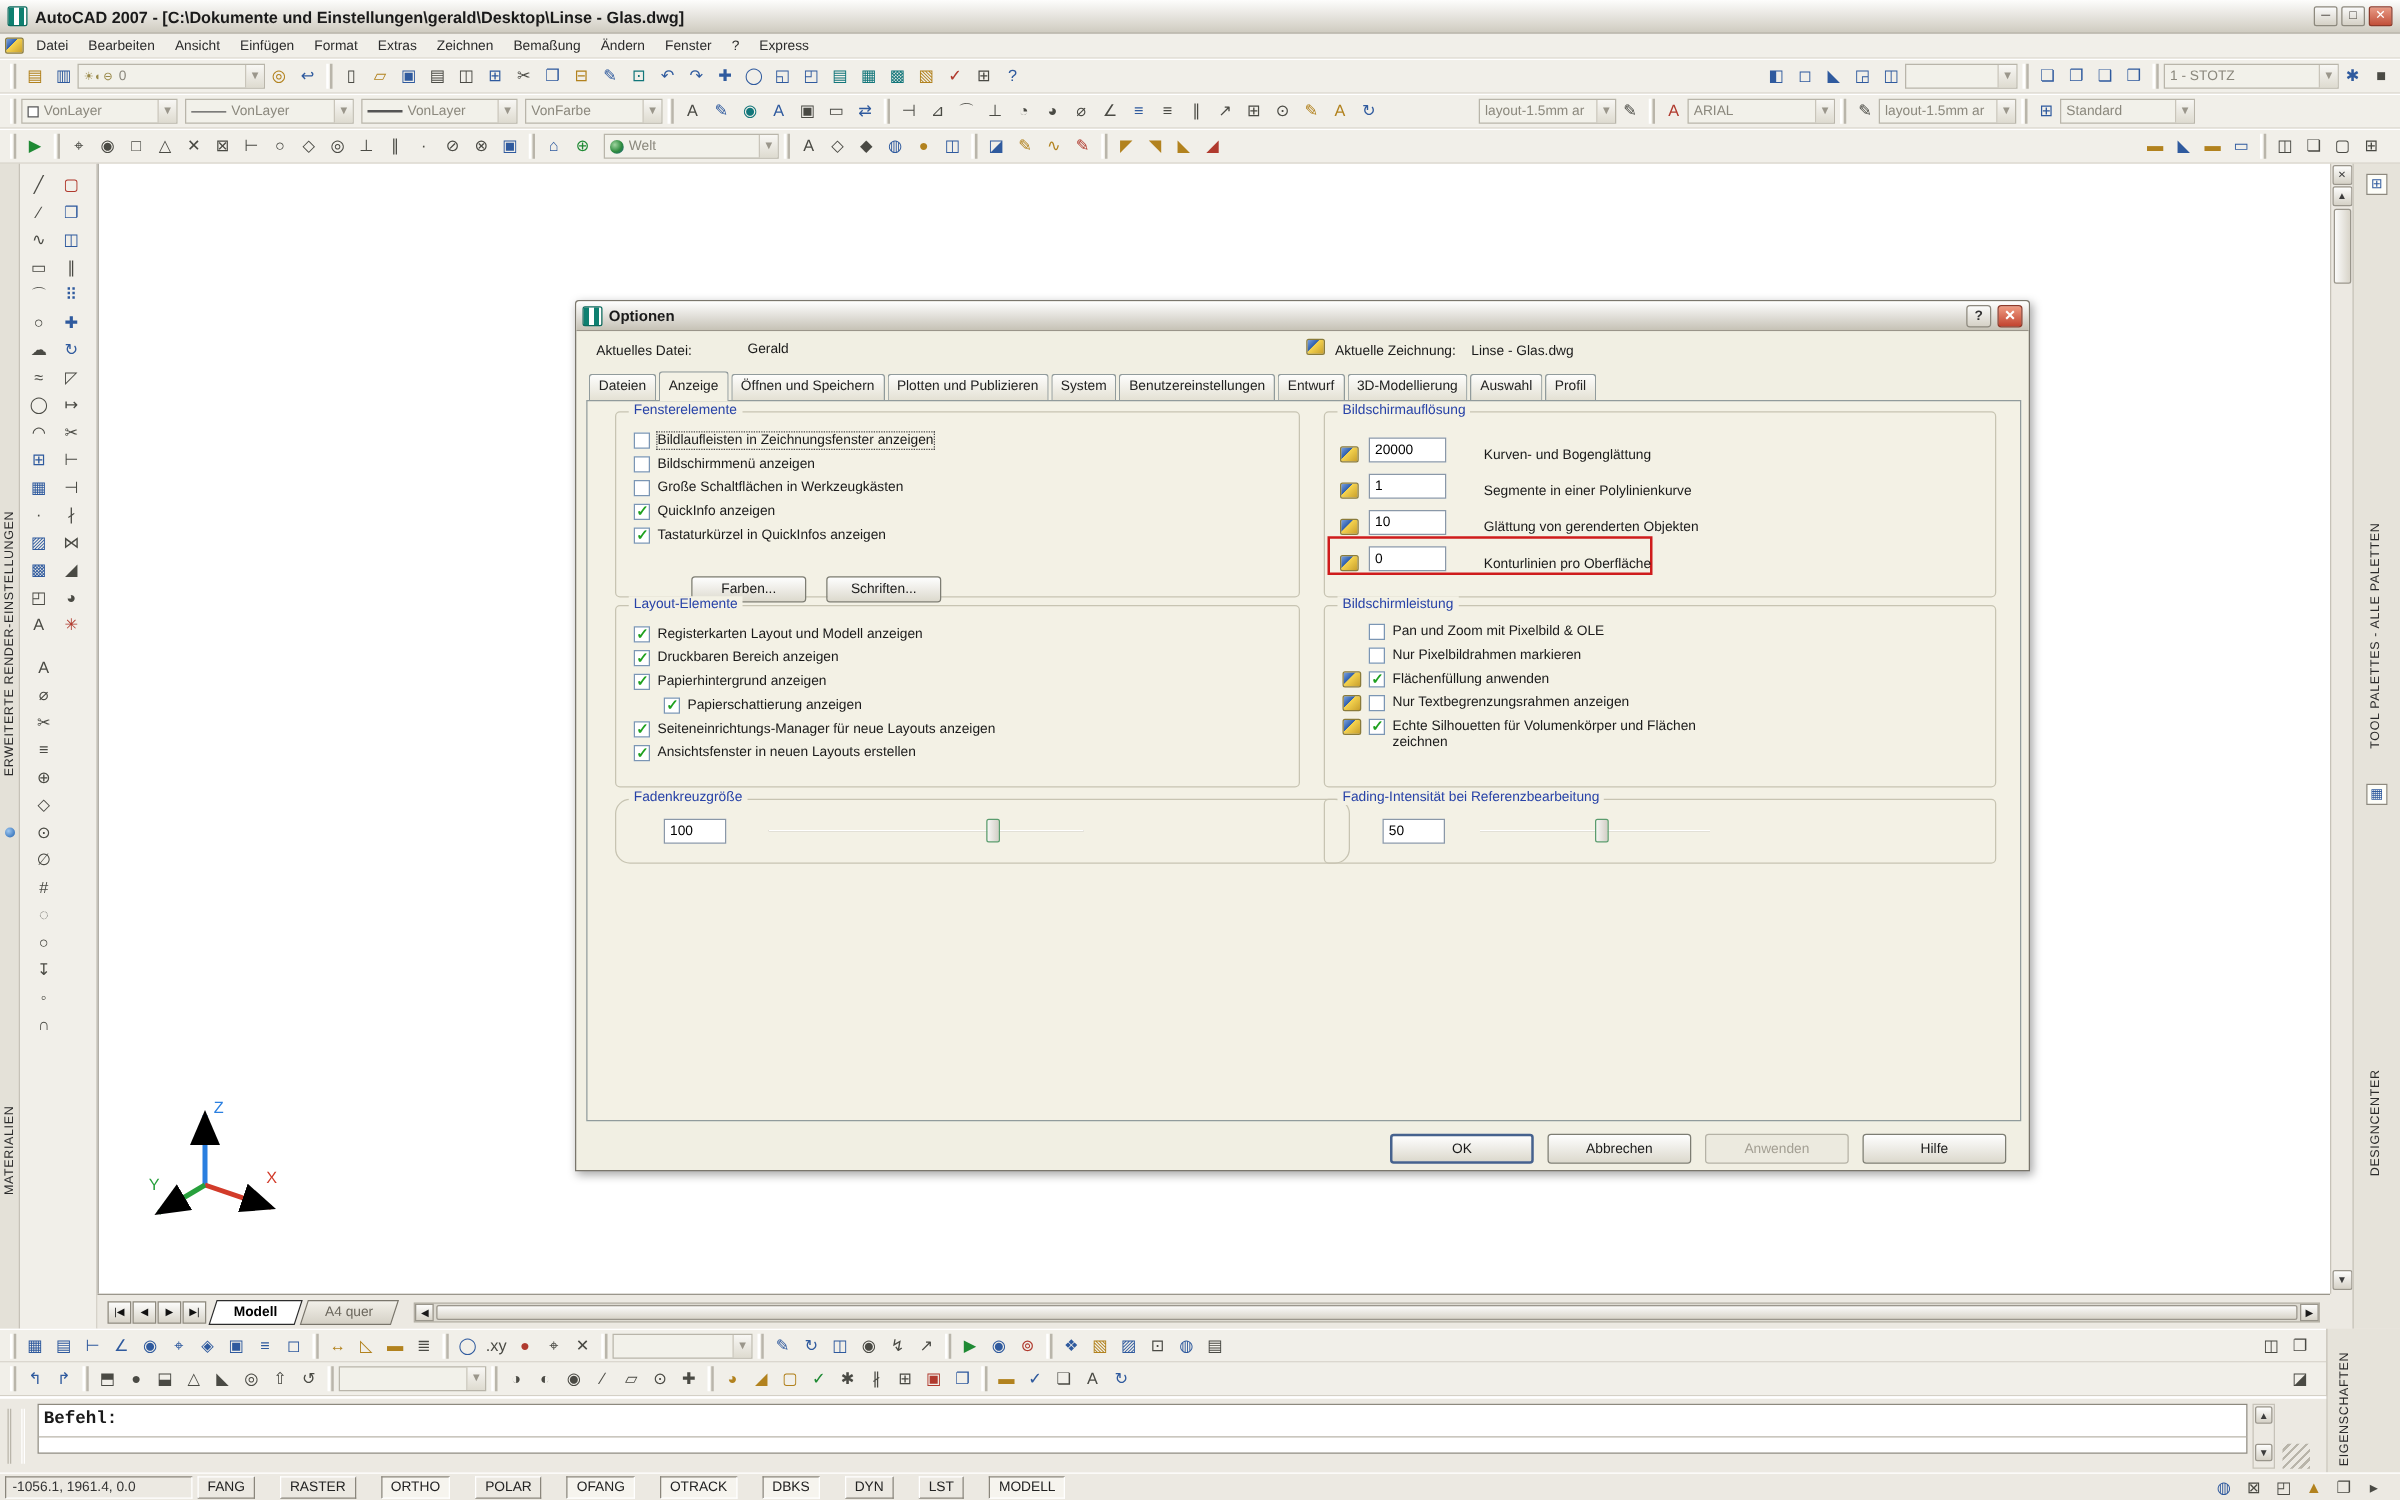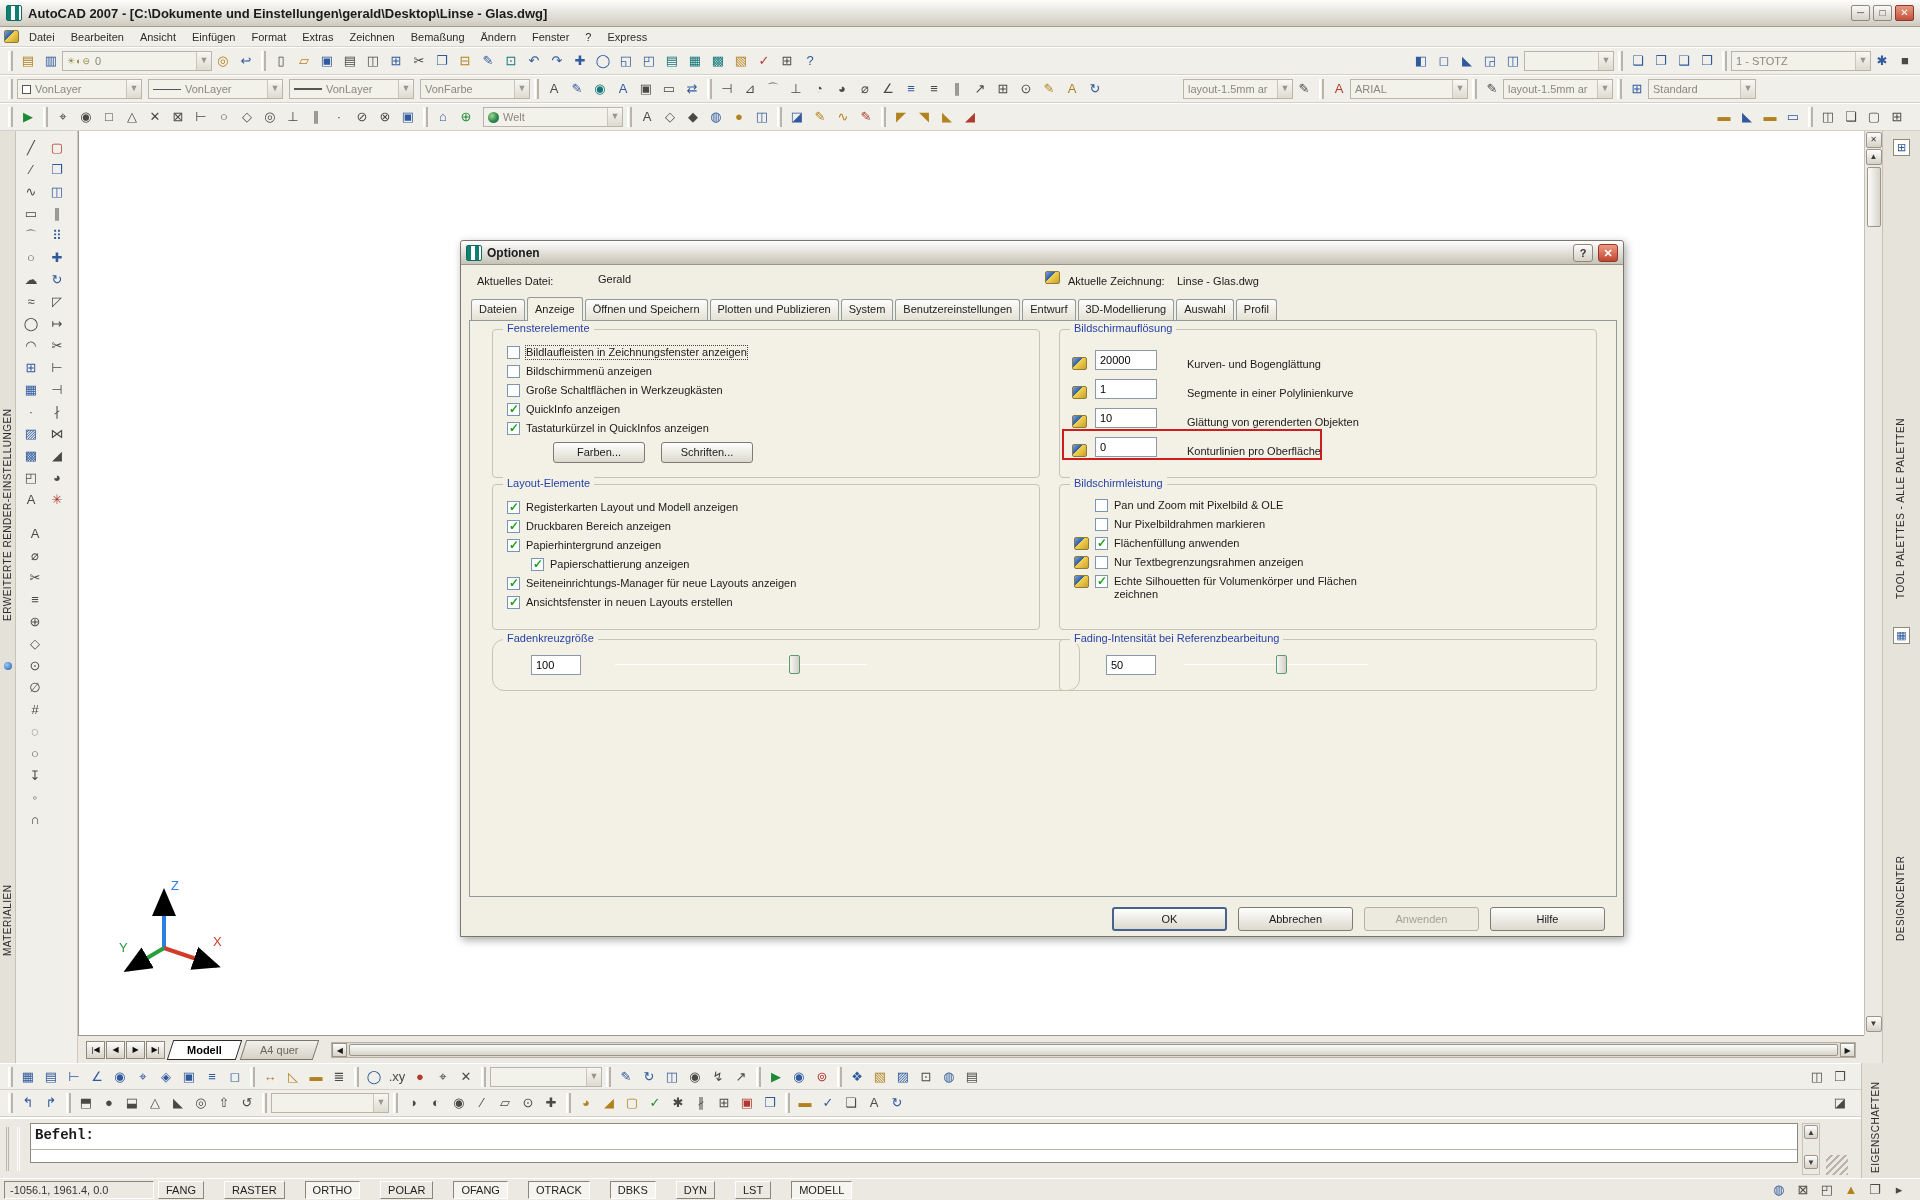--- a/index.html
+++ b/index.html
@@ -161,21 +161,21 @@
   #grp-fading    { left:589px; top:318px; width:538px; height:52px;  padding:14px 0 0 14px; }
 
   .cbrow { display:flex; align-items:flex-start; margin-bottom:6px; gap:6px; }
   .cbrow.indent { margin-left:24px; }
   .cb { width:13px; height:13px; background:#fff; border:1px solid #7b96b4; position:relative; flex:0 0 auto; }
   .cb.checked::after { content:"✓"; position:absolute; left:1px; top:-2px; color:#1fa11f; font-weight:bold; font-size:12px; }
   .cblabel { line-height:13px; max-width:420px; }
   .focusdot { outline:1px dotted #444; }
   .iconspacer { width:15px; flex:0 0 auto; }
   #grp-leistung .cblabel { max-width:250px; }
-  .fe-buttons { margin-top:7px; margin-left:46px; display:flex; gap:16px; }
+  .fe-buttons { margin-top:26px; margin-left:46px; display:flex; gap:16px; }
   .smallbtn { width:92px; height:21px; border:1px solid #7d7d73; border-radius:3px;
     background:linear-gradient(#fefefe,#dcd9cd); text-align:center; line-height:19px; }
 
   .inrow { display:flex; align-items:flex-end; height:20px; margin-bottom:9px; gap:0; position:relative; z-index:1; }
   .inrow .dwgicon { margin-left:4px; margin-right:8px; }
   .inrow .tin { width:62px; margin-right:30px; }
   .tin { height:20px; border:1px solid #8a98a8; background:#fff; font-family:inherit; font-size:11px; padding:2px 4px; }
   #redrect { position:absolute; left:2px; top:99px; width:260px; height:31px;
     border:2px solid #cf1c1c; z-index:0; }
 

